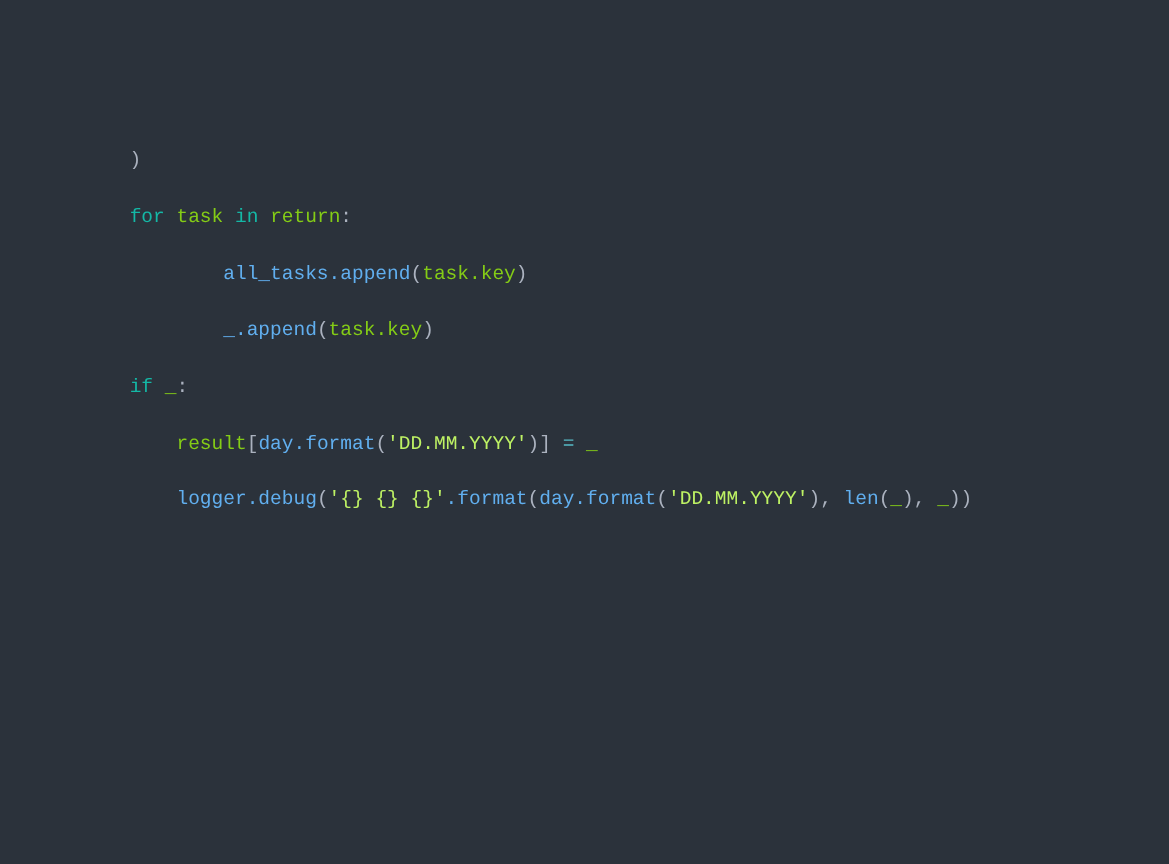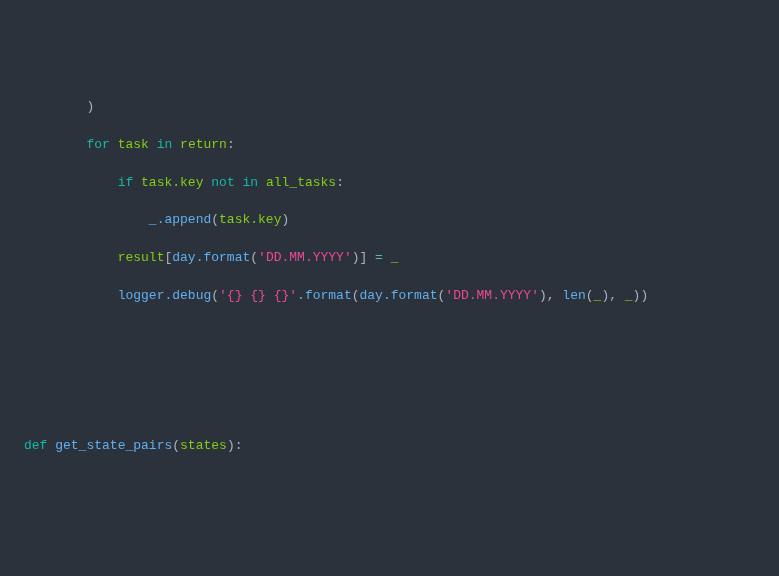--- a/index.html
+++ b/index.html
@@ -12,40 +12,40 @@
   width: 779px;
   height: 576px;
   overflow: hidden;
   white-space: pre;
 }
 .editor { padding: 4px 0 0 0; }
 .line { position: relative; padding-left: 24px; }
 .kw { color: #14b8a6; }
 .fn { color: #61afef; }
 .var { color: #84cc16; }
-.str { color: #ec4899; }
+.str { color: #bef264; }
 .op { color: #56b6c2; }
 .pn { color: #abb2bf; }
 </style>
 </head>
 <body>
 
 
 
 <div class="editor">
 <div class="line"><span class="pn">        )</span></div>
 <div class="line">        <span class="kw">for</span> <span class="var">task</span> <span class="kw">in</span> <span class="var">return</span><span class="pn">:</span></div>
-<div class="line">            <span class="kw">if</span> <span class="var">task.key</span> <span class="kw">not</span> <span class="kw">in</span> <span class="var">all_tasks</span><span class="pn">:</span></div>
+<div class="line">                <span class="fn">all_tasks.append</span><span class="pn">(</span><span class="var">task.key</span><span class="pn">)</span></div>
 <div class="line">                <span class="fn">_.append</span><span class="pn">(</span><span class="var">task.key</span><span class="pn">)</span></div>
+<div class="line">        <span class="kw">if</span> <span class="var">_</span><span class="pn">:</span></div>
 <div class="line">            <span class="var">result</span><span class="pn">[</span><span class="fn">day.format</span><span class="pn">(</span><span class="str">'DD.MM.YYYY'</span><span class="pn">)] </span><span class="op">=</span> <span class="var">_</span></div>
 <div class="line">            <span class="fn">logger.debug</span><span class="pn">(</span><span class="str">'{} {} {}'</span><span class="fn">.format</span><span class="pn">(</span><span class="fn">day.format</span><span class="pn">(</span><span class="str">'DD.MM.YYYY'</span><span class="pn">), </span><span class="fn">len</span><span class="pn">(</span><span class="var">_</span><span class="pn">), </span><span class="var">_</span><span class="pn">))</span></div>
 <div class="line"> </div>
 <div class="line"> </div>
 <div class="line"> </div>
-<div class="line"><span class="kw">def</span> <span class="fn">get_state_pairs</span><span class="pn">(</span><span class="var">states</span><span class="pn">):</span></div>
 
 
 
 
 
 
 
 
 
 

